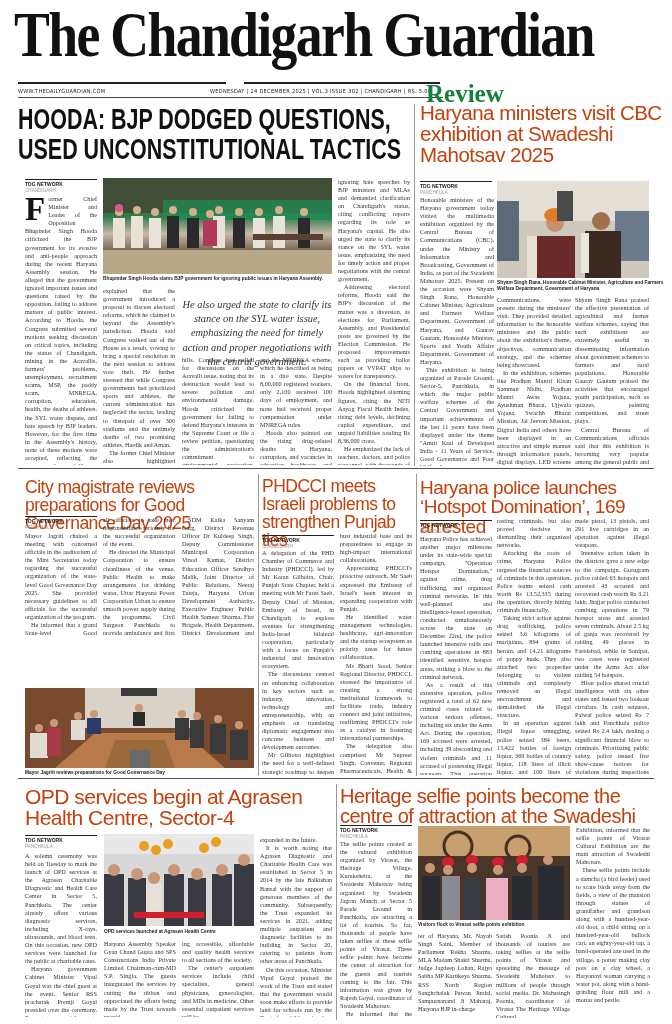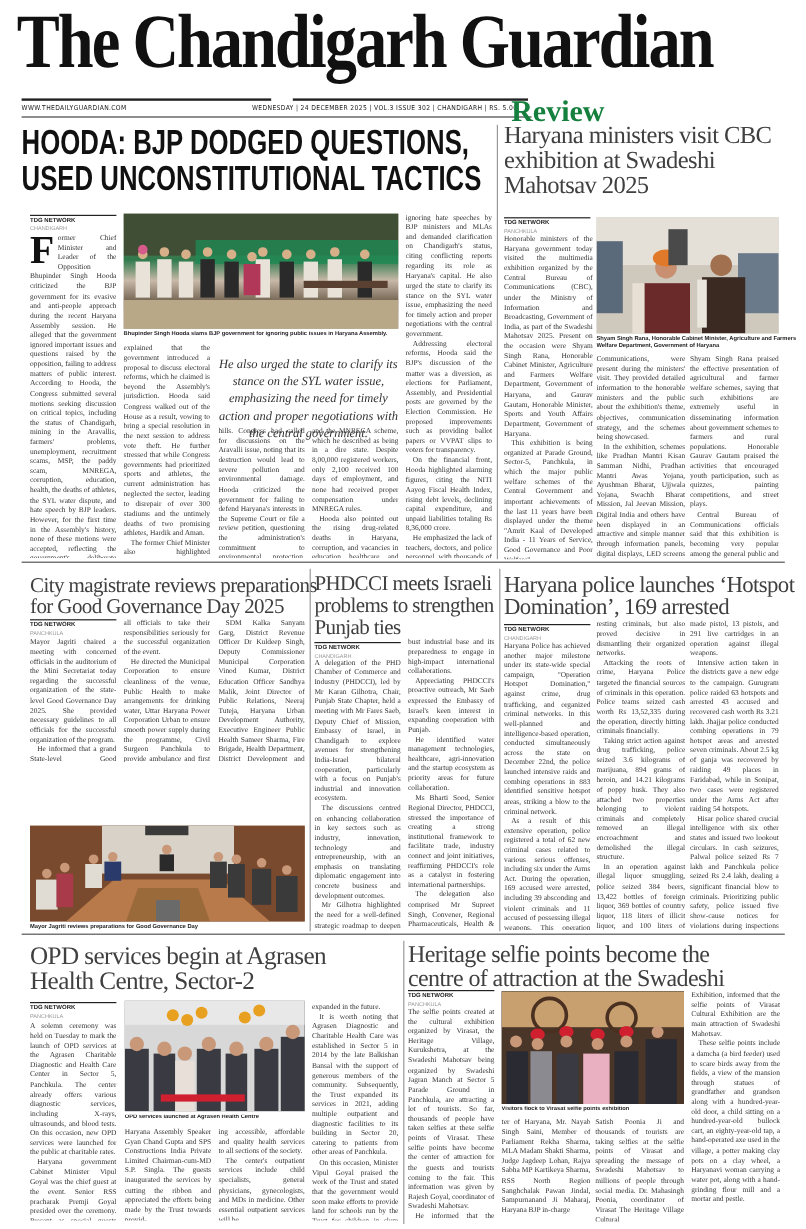--- a/index.html
+++ b/index.html
@@ -6,21 +6,21 @@
 body{width:672px;height:1024px;background:#fff;color:#1a1a1a;font-family:"DejaVu Serif",serif;overflow:hidden;position:relative}
 .abs{position:absolute}
 .masthead{left:0;top:0;width:672px;height:98px}
 .mh-title{position:absolute;left:14px;top:-2px;font-family:"Liberation Serif",serif;font-weight:bold;font-size:64px;letter-spacing:-2px;transform:scaleX(0.84);transform-origin:left top;white-space:nowrap;color:#111}
 .mh-rule1{position:absolute;left:18px;top:82px;width:208px;height:2px;background:#222}
 .mh-rule2{position:absolute;left:244px;top:82px;width:196px;height:2px;background:#222}
 .mh-rule3{position:absolute;left:18px;top:97px;width:425px;height:1px;background:#444}
 .mh-meta{position:absolute;top:88px;font-family:"DejaVu Sans Condensed","DejaVu Sans",sans-serif;font-size:5.6px;letter-spacing:0.3px;color:#222;white-space:nowrap}
 .mh-review{position:absolute;left:426px;top:80px;font-family:"Liberation Serif",serif;font-size:25px;color:#15803d;font-weight:bold}
 .hl-cond{font-family:"Liberation Sans",sans-serif;font-weight:bold;transform:scaleX(0.74);transform-origin:left top;white-space:nowrap;color:#111}
-.hl-serif{font-family:Liberation Serif, serif;color:#404040;line-height:1.02;letter-spacing:-0.5px}
+.hl-serif{font-family:Liberation Sans, sans-serif;color:#c2410c;line-height:1.02;letter-spacing:-0.5px}
 .byline{font-family:"Liberation Sans",sans-serif;font-size:5px;font-weight:bold;color:#222;border-top:1.5px solid #222;padding-top:1px;line-height:1.3}
 .byline .loc{display:block;font-weight:normal;color:#999;font-size:4.6px}
 .col{font-family:"Liberation Serif",serif;font-size:6.2px;line-height:8.1px;color:#333;text-align:justify;overflow:hidden}
 .col p{text-indent:6px}
 .col p.first{text-indent:0}
 .drop{float:left;font-size:33px;line-height:26px;font-weight:bold;margin:1px 3px 0 0;color:#111}
 .photo{overflow:hidden}
 .caption{font-family:"Liberation Sans",sans-serif;font-size:4.8px;font-weight:bold;color:#222;white-space:nowrap;overflow:hidden}
 .pull{font-family:"Liberation Serif",serif;font-style:italic;font-size:10.4px;line-height:14.2px;text-align:center;color:#333}
 .vline{width:1px;background:#999}
@@ -232,21 +232,21 @@
   <div class="abs col" style="left:575px;top:517px;width:74px;height:258px">
     <p class="first">made pistol, 13 pistols, and 291 live cartridges in an operation against illegal weapons.</p>
     <p>Intensive action taken in the districts gave a new edge to the campaign. Gurugram police raided 63 hotspots and arrested 43 accused and recovered cash worth Rs 3.21 lakh. Jhajjar police conducted combing operations in 79 hotspot areas and arrested seven criminals. About 2.5 kg of ganja was recovered by raiding 49 places in Faridabad, while in Sonipat, two cases were registered under the Arms Act after raiding 54 hotspots.</p>
     <p>Hisar police shared crucial intelligence with six other states and issued two lookout circulars. In cash seizures, Palwal police seized Rs 7 lakh and Panchkula police seized Rs 2.4 lakh, dealing a significant financial blow to criminals. Prioritizing public safety, police issued five show-cause notices for violations during inspections of gun houses.</p>
   </div>
 </div>
 
 <div class="abs hline" style="left:18px;top:778px;width:636px"></div>
 
 <div>
-  <div class="abs hl-serif" style="left:25px;top:786px;width:300px;font-size:21px">OPD services begin at Agrasen Health Centre, Sector-2</div>
+  <div class="abs hl-serif" style="left:25px;top:786px;width:300px;font-size:21px">OPD services begin at Agrasen Health Centre, Sector-4</div>
   <div class="abs byline" style="left:25px;top:835px;width:72px"><span>TDG NETWORK</span><span class="loc">PANCHKULA</span></div>
   <div class="abs col" style="left:25px;top:852px;width:72px;height:165px">
     <p class="first">A solemn ceremony was held on Tuesday to mark the launch of OPD services at the Agrasen Charitable Diagnostic and Health Care Center in Sector 5, Panchkula. The center already offers various diagnostic services, including X-rays, ultrasounds, and blood tests. On this occasion, new OPD services were launched for the public at charitable rates.</p>
     <p>Haryana government Cabinet Minister Vipul Goyal was the chief guest at the event. Senior RSS pracharak Premji Goyal presided over the ceremony. Present as special guests were former</p>
   </div>
   <div class="abs photo" style="left:104px;top:834px;width:150px;height:92px;background:#4a4a52">
     <svg width="150" height="92" viewBox="0 0 150 92">
       <rect width="150" height="92" fill="#d8d8d8"></rect>
       <rect x="0" y="0" width="150" height="20" fill="#e8e8e8"></rect>
       <g fill="#e8a020">

